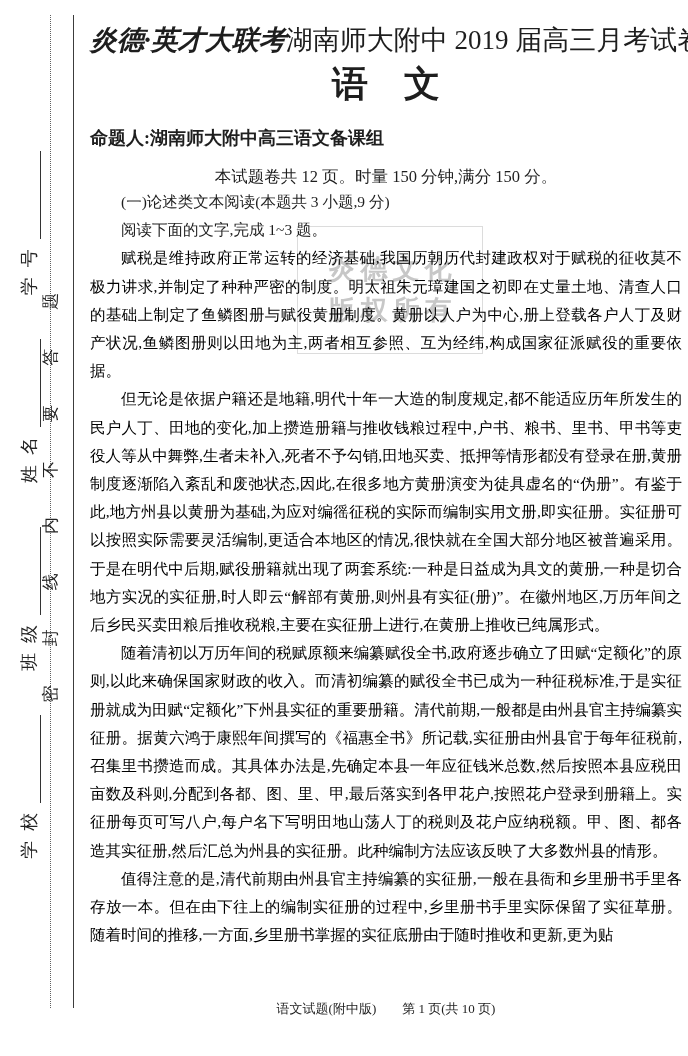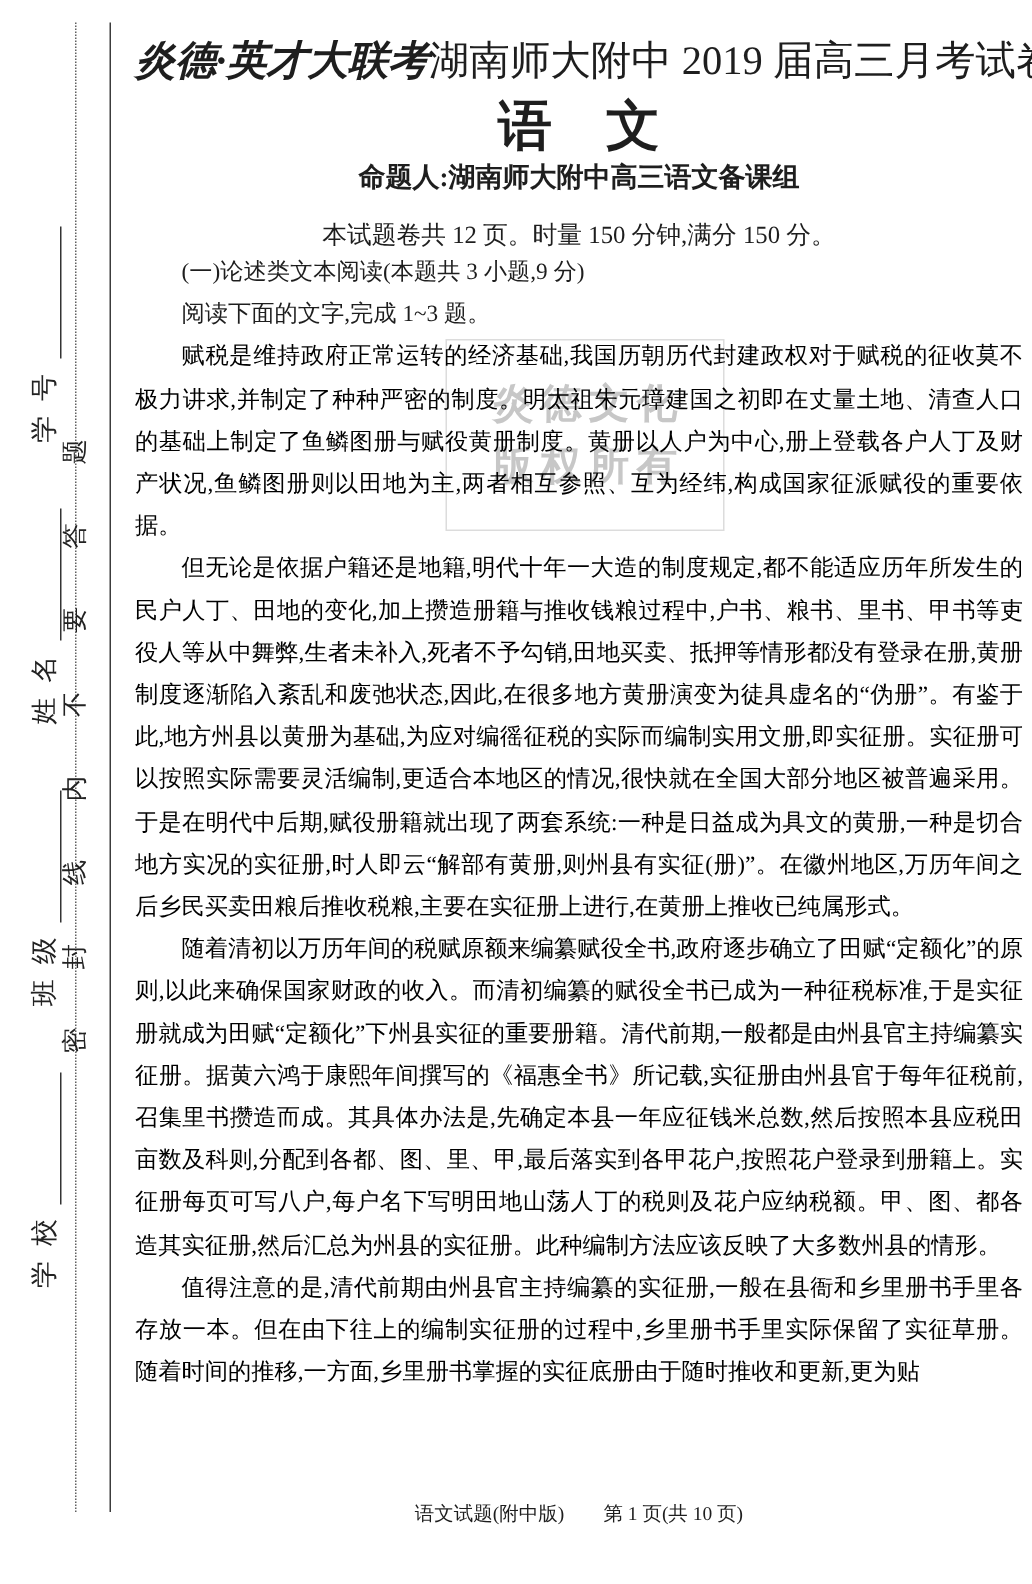--- a/index.html
+++ b/index.html
@@ -61,21 +61,21 @@
     font-weight:bold; font-style:italic;
     font-family:"Liberation Serif","DejaVu Serif",serif;
   }
   .paper-title {
     margin-top:4px; text-align:center;
     font-family:"Liberation Sans","DejaVu Sans",sans-serif;
     font-weight:bold; font-size:36px; line-height:44px;
     letter-spacing:1em; padding-left:1em;
   }
   .setter {
-    text-align:center;
+    margin-top:20px; 
     font-family:Liberation Serif, serif;
     font-weight:bold; font-size:18px; line-height:24px;
   }
   .exam-info {
     margin-top:16px; text-align:center;
     font-size:16.5px; line-height:22px;
   }
   .section-heading {
     margin-top:26px; text-align:left;
     font-family:"Liberation Sans","DejaVu Sans",sans-serif;

